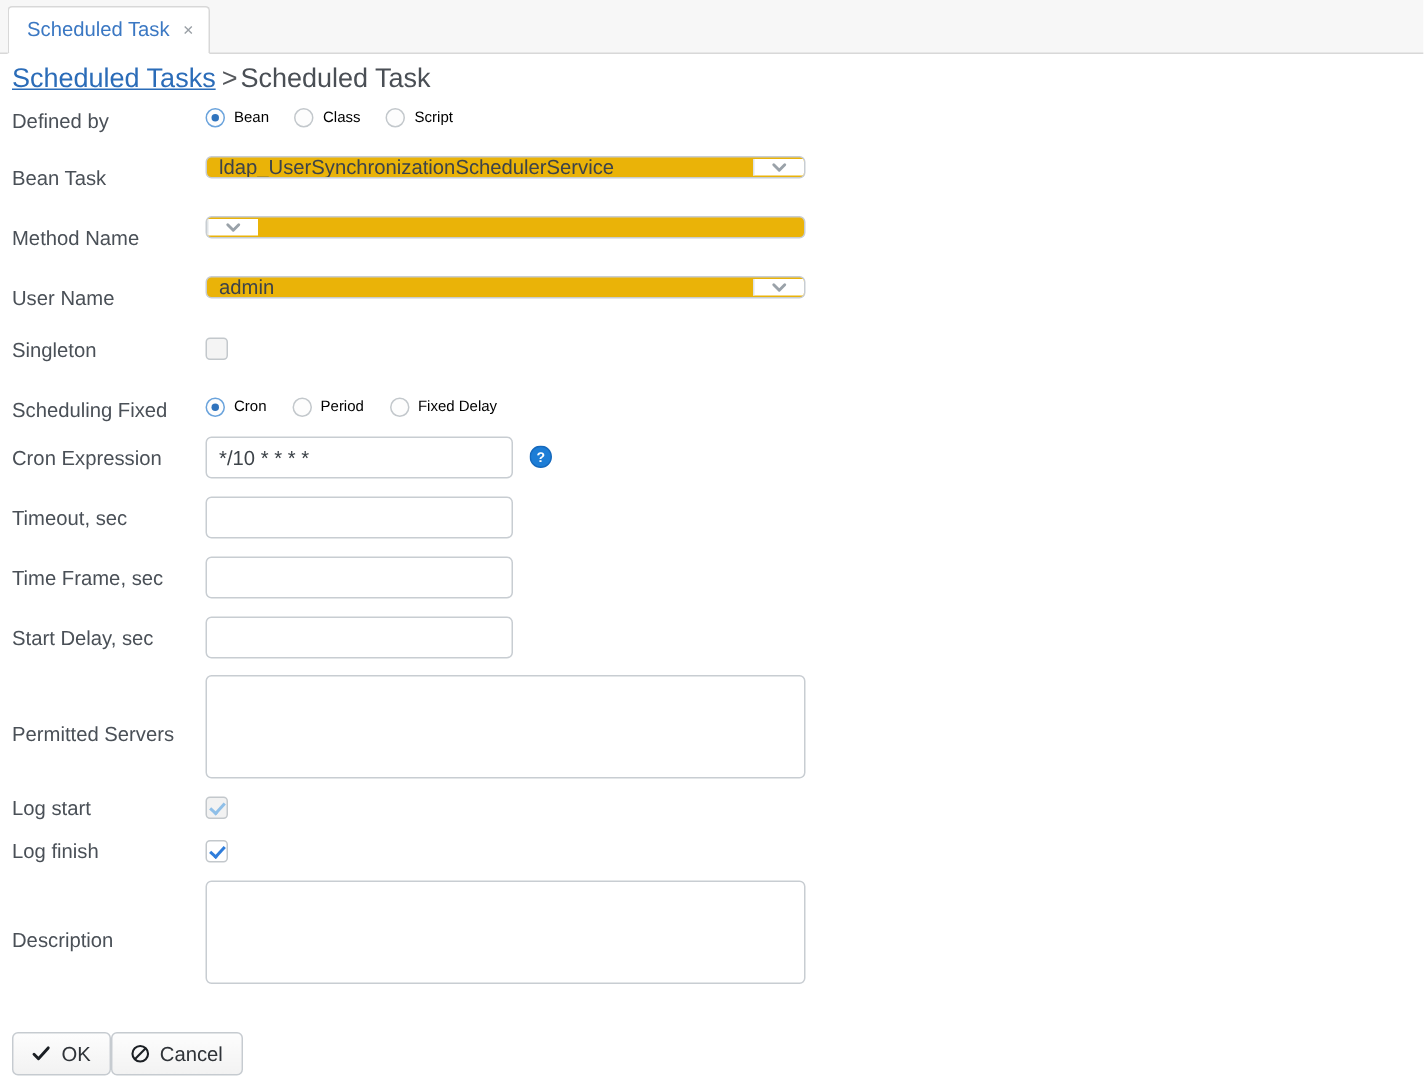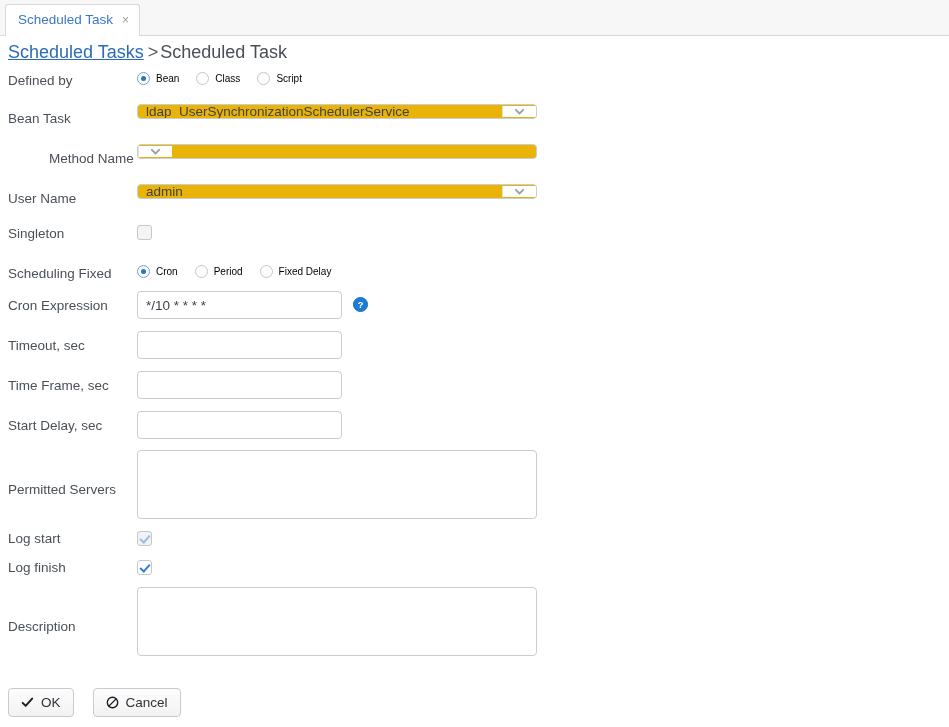--- a/index.html
+++ b/index.html
@@ -229,21 +229,21 @@
     display: block;
     cursor: pointer;
   }
 
   
   .btnbar {
     position: absolute;
     left: 8px;
     top: 688px;
     display: flex;
-    gap: 19px;
+    gap: 0;
   }
   .btn {
     box-sizing: border-box;
     height: 29px;
     min-width: 56px;
     padding: 0 12px;
     border: 1px solid #c6cbd0;
     border-radius: 4px;
     background: linear-gradient(#fdfdfd, #f2f2f2);
     font-family: "Liberation Sans", sans-serif;
@@ -297,21 +297,21 @@
       <div class="combo-val">ldap_UserSynchronizationSchedulerService</div>
       <div class="combo-btn">
         <svg class="chev" viewBox="0 0 12 12" aria-hidden="true">
           <path d="M2 4.2 L6 8.2 L10 4.2" fill="none" stroke="#9aa2a9" stroke-width="2.1" stroke-linecap="round" stroke-linejoin="round"></path>
         </svg>
       </div>
     </div>
   </div>
 
   <div class="row" style="top:78px;">
-    <div class="lbl" style="top:7px;margin-left:41px;">Method Name</div>
+    <div class="lbl" style="top:7px;">Method Name</div>
     <div class="ctl combo" style="top:0px;">
       <div class="combo-btn">
         <svg class="chev" viewBox="0 0 12 12" aria-hidden="true">
           <path d="M2 4.2 L6 8.2 L10 4.2" fill="none" stroke="#9aa2a9" stroke-width="2.1" stroke-linecap="round" stroke-linejoin="round"></path>
         </svg>
       </div>
     </div>
   </div>
 
   <div class="row" style="top:118px;">

